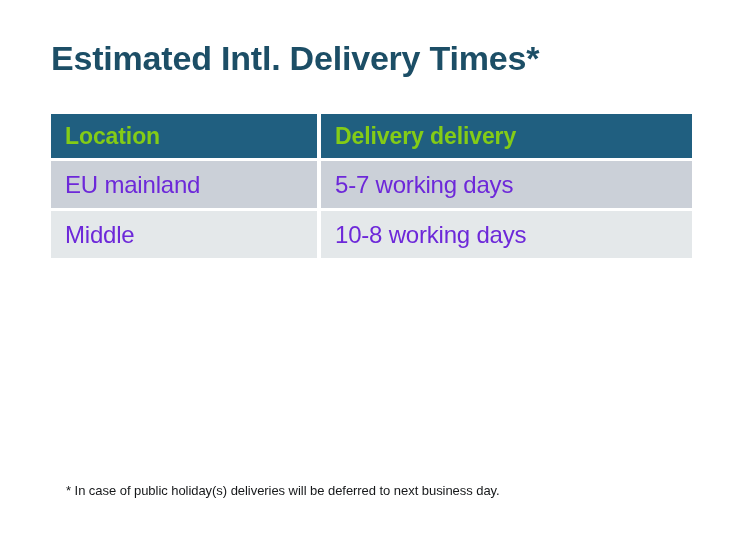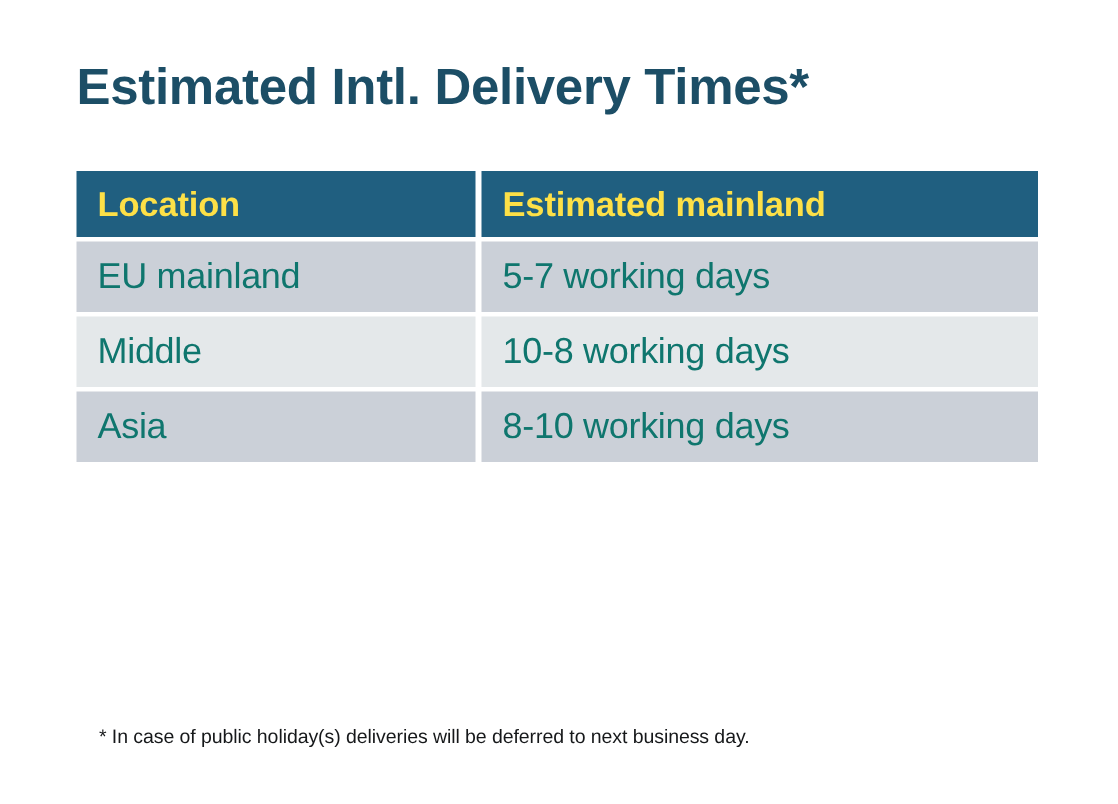--- a/index.html
+++ b/index.html
@@ -53,32 +53,32 @@
     text-align: left;
     vertical-align: middle;
     font-weight: normal;
   }
 
   .col-location { width: 266px; }
   .col-delivery { width: 371px; }
 
   .delivery-table thead th {
     background: #205F80;
-    color: #fde047;
+    color: #84cc16;
     font-size: 23px;
     font-weight: bold;
     height: 44px;
     letter-spacing: -0.1px;
     white-space: nowrap;
   }
 
   .delivery-table tbody td {
     height: 47px;
     font-size: 24px;
-    color: #0f766e;
+    color: #6d28d9;
     letter-spacing: -0.2px;
     white-space: nowrap;
   }
 
   .delivery-table tbody tr.row-odd td {
     background: #CBD0D8;
   }
   .delivery-table tbody tr.row-even td {
     background: #E4E8EA;
   }
@@ -103,34 +103,30 @@
   <div class="page-title">Estimated Intl. Delivery Times*</div>
 
   <table class="delivery-table">
     <colgroup>
       <col class="col-location">
       <col class="col-delivery">
     </colgroup>
     <thead>
       <tr>
         <th>Location</th>
-        <th>Estimated mainland</th>
+        <th>Delivery delivery</th>
       </tr>
     </thead>
     <tbody>
       <tr class="row-odd">
         <td>EU mainland</td>
         <td>5-7 working days</td>
       </tr>
       <tr class="row-even">
         <td>Middle</td>
         <td>10-8 working days</td>
       </tr>
-      <tr class="row-odd">
-        <td>Asia</td>
-        <td>8-10 working days</td>
-      </tr>
     </tbody>
   </table>
 
   <div class="footnote">* In case of public holiday(s) deliveries will be deferred to next business day.</div>
 
 </div>
 
 </body></html>

